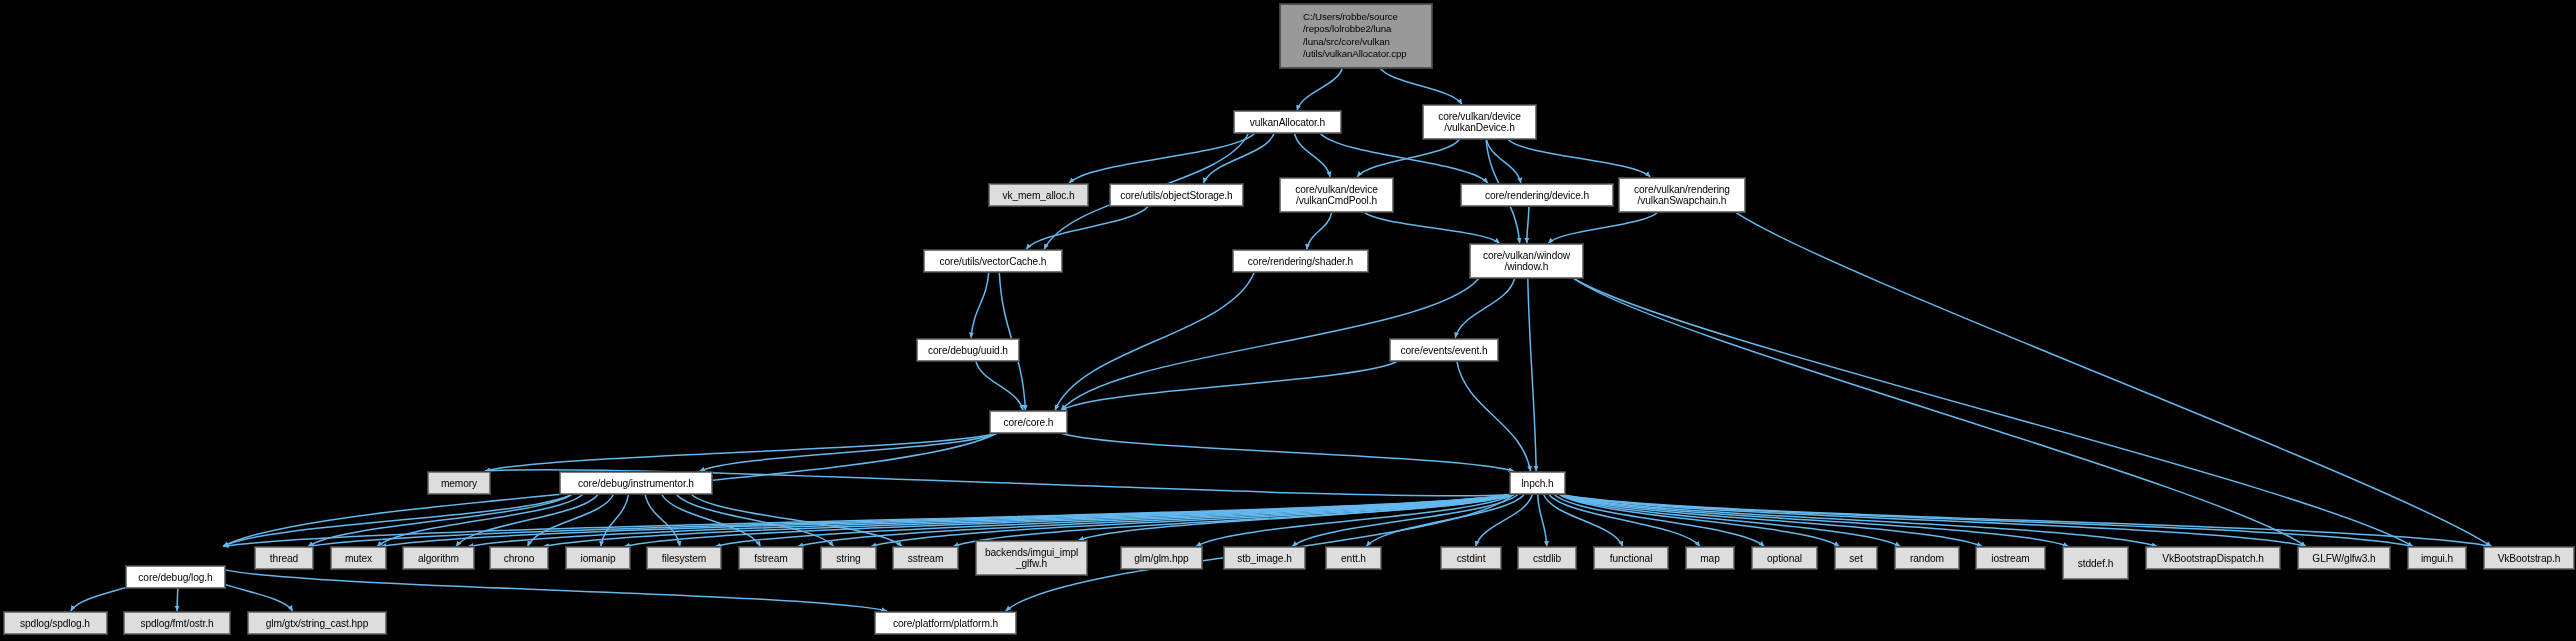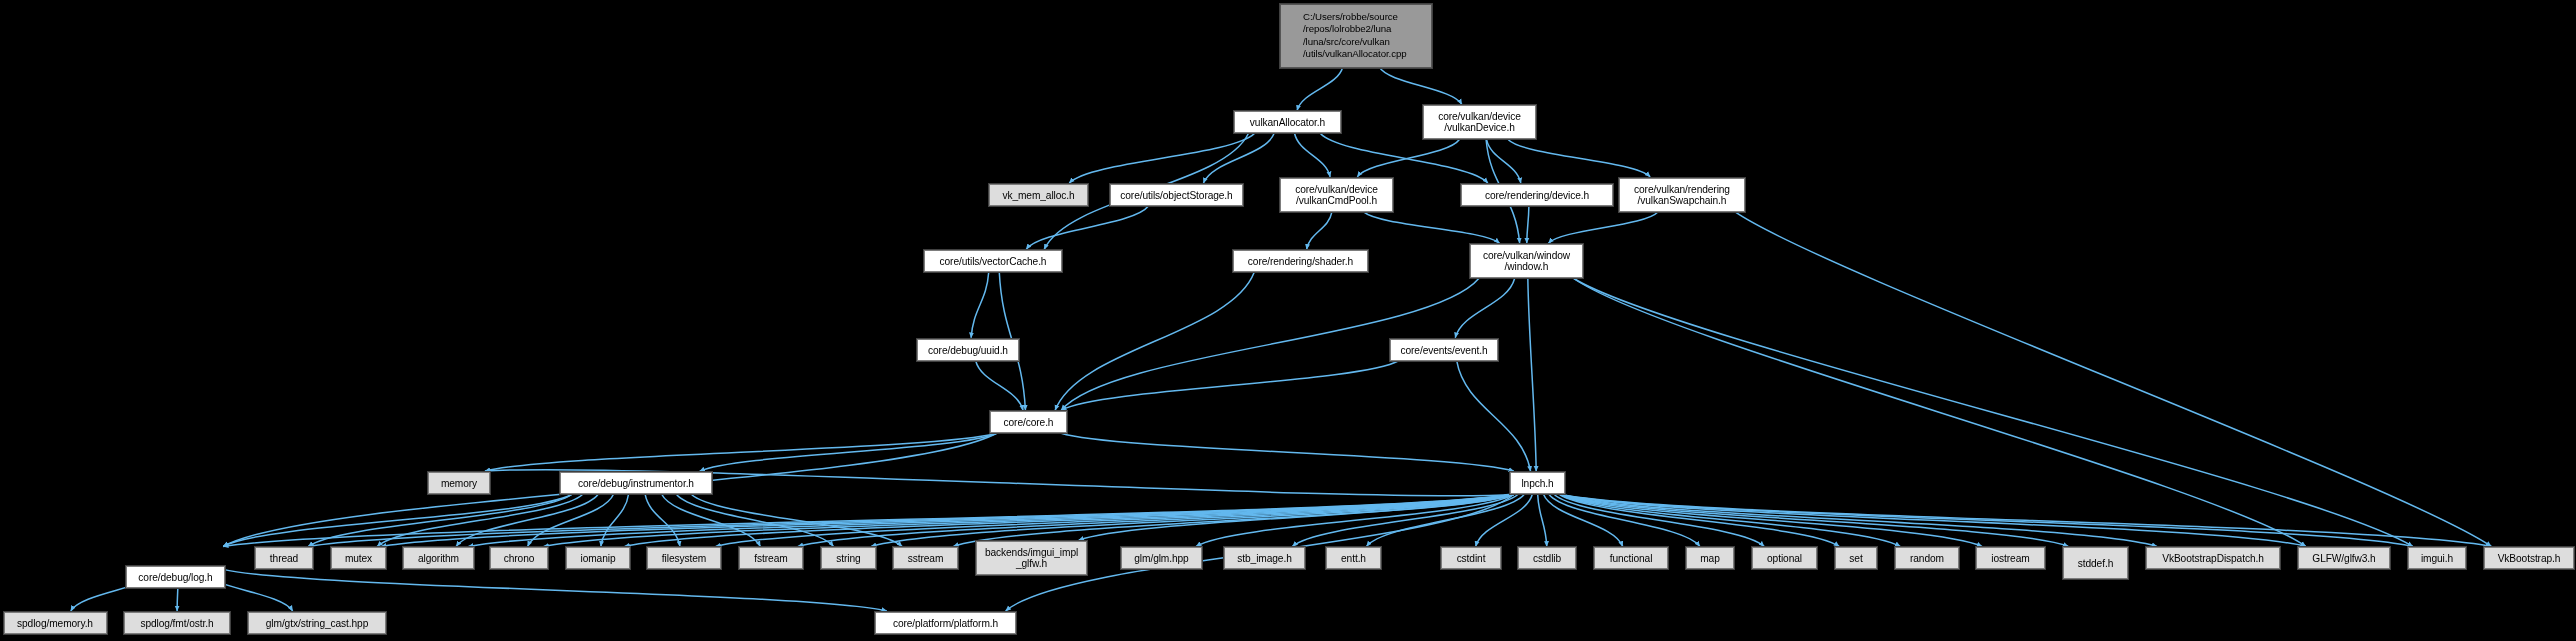--- a/index.html
+++ b/index.html
@@ -194,19 +194,19 @@
       <div class="node grey" style="left: 1686px; top: 547px; width: 48px; height: 22px;">map</div>
       <div class="node grey" style="left: 1752px; top: 547px; width: 65px; height: 22px;">optional</div>
       <div class="node grey" style="left: 1835px; top: 547px; width: 42px; height: 22px;">set</div>
       <div class="node grey" style="left: 1895px; top: 547px; width: 64px; height: 22px;">random</div>
       <div class="node grey" style="left: 1976px; top: 547px; width: 69px; height: 22px;">iostream</div>
       <div class="node grey" style="left: 2063px; top: 547px; width: 65px; height: 32px;">stddef.h</div>
       <div class="node grey" style="left: 2146px; top: 547px; width: 134px; height: 22px;">VkBootstrapDispatch.h</div>
       <div class="node grey" style="left: 2298px; top: 547px; width: 92px; height: 22px;">GLFW/glfw3.h</div>
       <div class="node grey" style="left: 2408px; top: 547px; width: 58px; height: 22px;">imgui.h</div>
       <div class="node grey" style="left: 2484px; top: 547px; width: 90px; height: 22px;">VkBootstrap.h</div>
-      <div class="node grey" style="left: 3.5px; top: 612px; width: 103px; height: 22px;">spdlog/memory.h</div>
+      <div class="node grey" style="left: 3.5px; top: 612px; width: 103px; height: 22px;">spdlog/spdlog.h</div>
       <div class="node grey" style="left: 124px; top: 612px; width: 106px; height: 22px;">spdlog/fmt/ostr.h</div>
       <div class="node grey" style="left: 248px; top: 612px; width: 138px; height: 22px;">glm/gtx/string_cast.hpp</div>
       <div class="node white" style="left: 875px; top: 612px; width: 141px; height: 22px;">core/platform/platform.h</div>
     </div>
 </div>
 
 
 </body></html>

